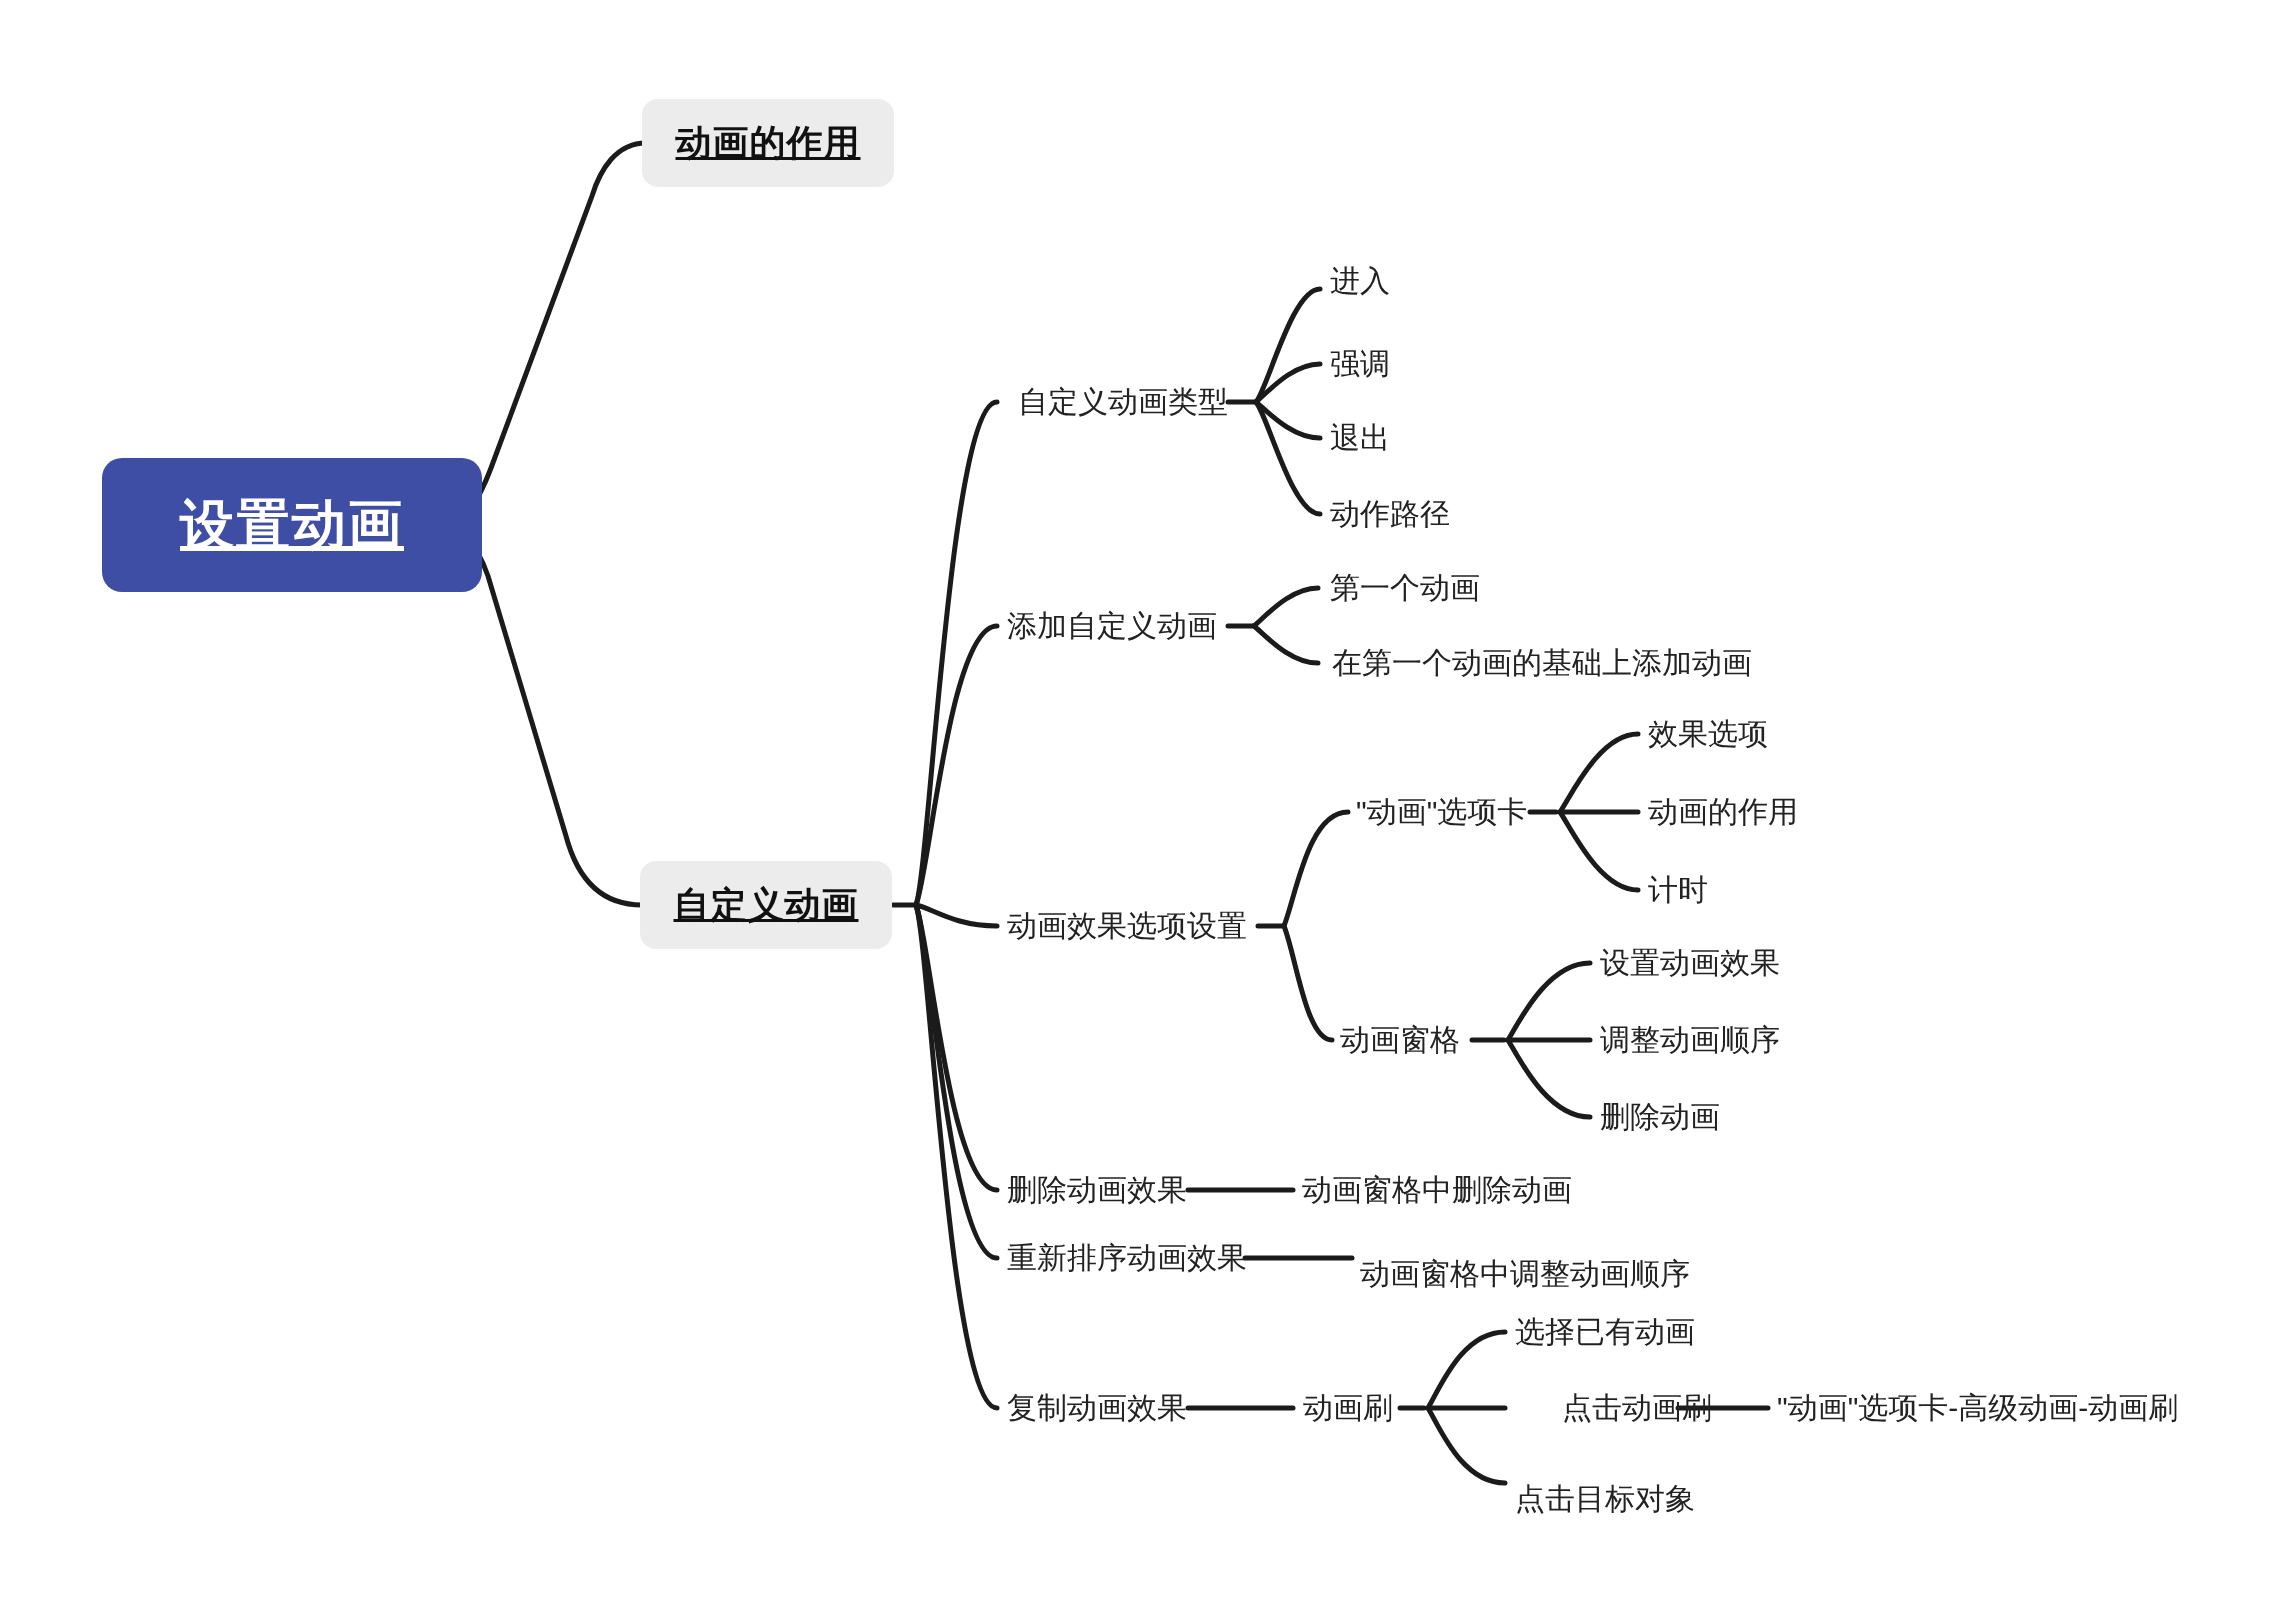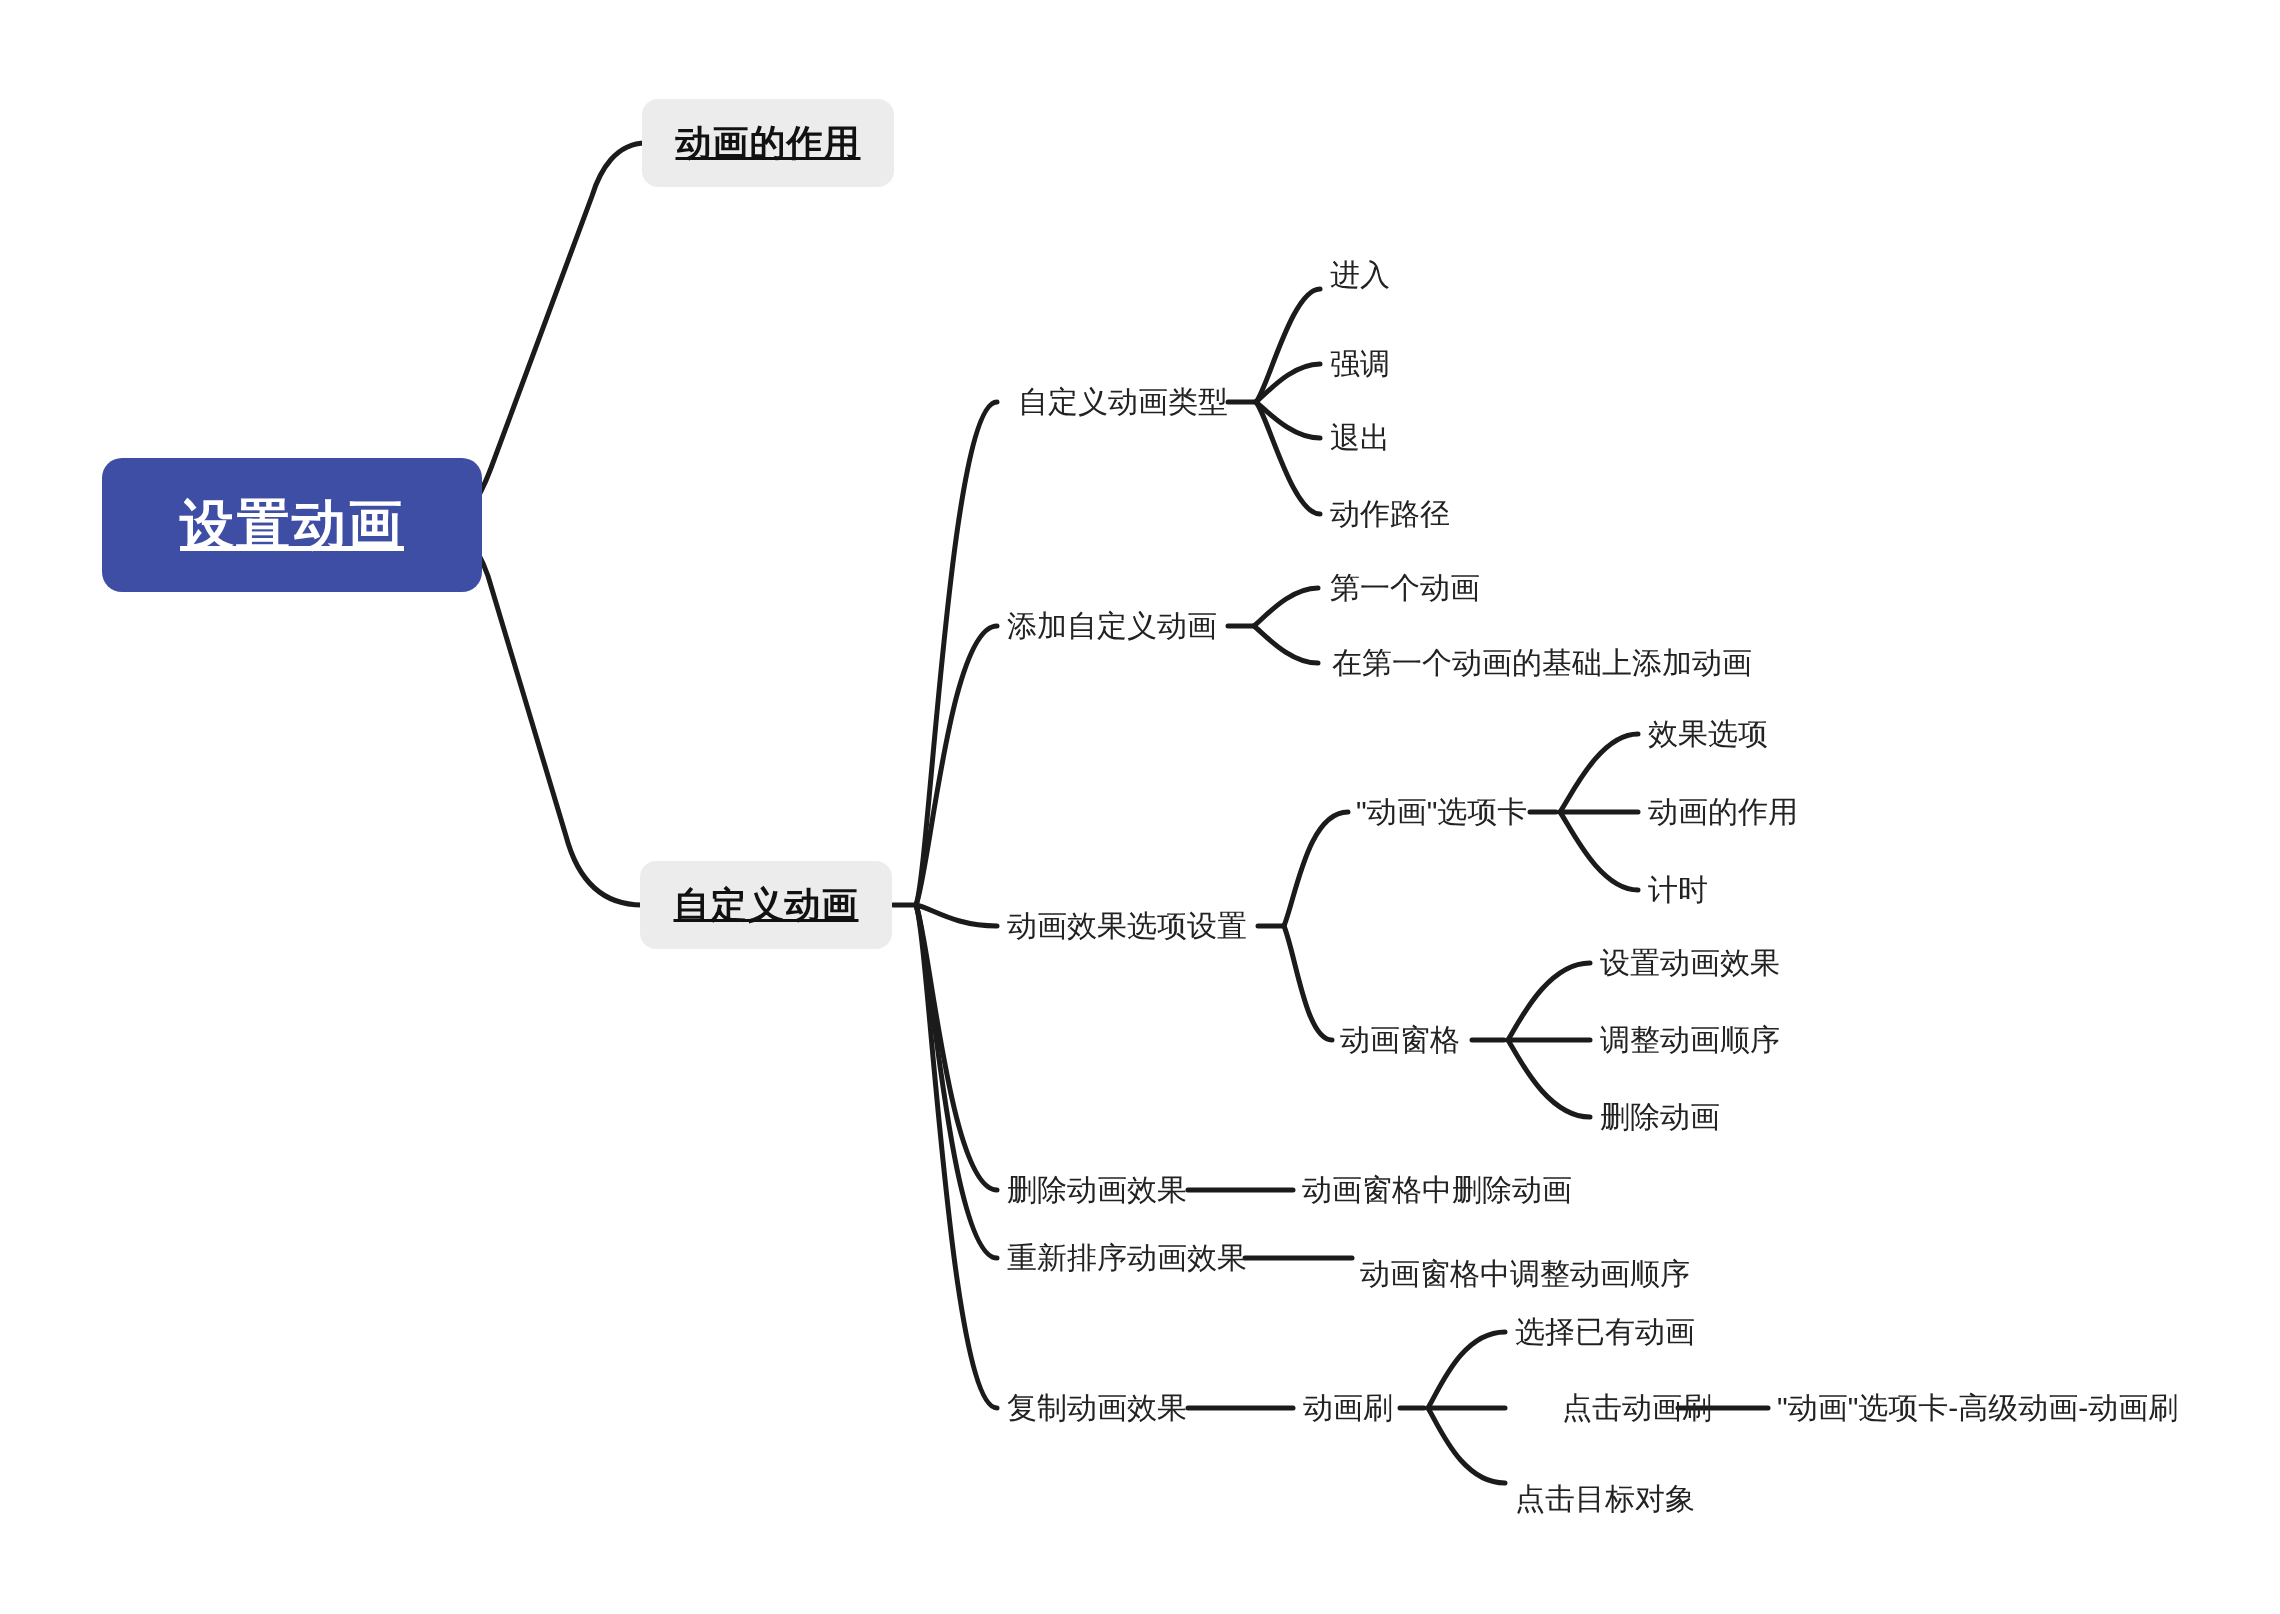--- a/index.html
+++ b/index.html
@@ -100,21 +100,21 @@
   <div class="box branch-box bb-purpose">动画的作用</div>
   <div class="box branch-box bb-custom">自定义动画</div>
 
   <div class="node" style="left:1007px;top:402px;margin-left:11px;">自定义动画类型</div>
   <div class="node" style="left:1007px;top:626px;">添加自定义动画</div>
   <div class="node" style="left:1007px;top:926px;">动画效果选项设置</div>
   <div class="node" style="left:1007px;top:1190px;">删除动画效果</div>
   <div class="node" style="left:1007px;top:1258px;">重新排序动画效果</div>
   <div class="node" style="left:1007px;top:1408px;">复制动画效果</div>
 
-  <div class="node" style="left:1330px;top:275px;">进入</div>
+  <div class="node" style="left:1330px;top:281px;">进入</div>
   <div class="node" style="left:1330px;top:364px;">强调</div>
   <div class="node" style="left:1330px;top:438px;">退出</div>
   <div class="node" style="left:1330px;top:514px;">动作路径</div>
 
   <div class="node" style="left:1330px;top:588px;">第一个动画</div>
   <div class="node" style="left:1332px;top:663px;">在第一个动画的基础上添加动画</div>
 
   <div class="node" style="left:1356px;top:812px;">"动画"选项卡</div>
   <div class="node" style="left:1340px;top:1040px;">动画窗格</div>
 

